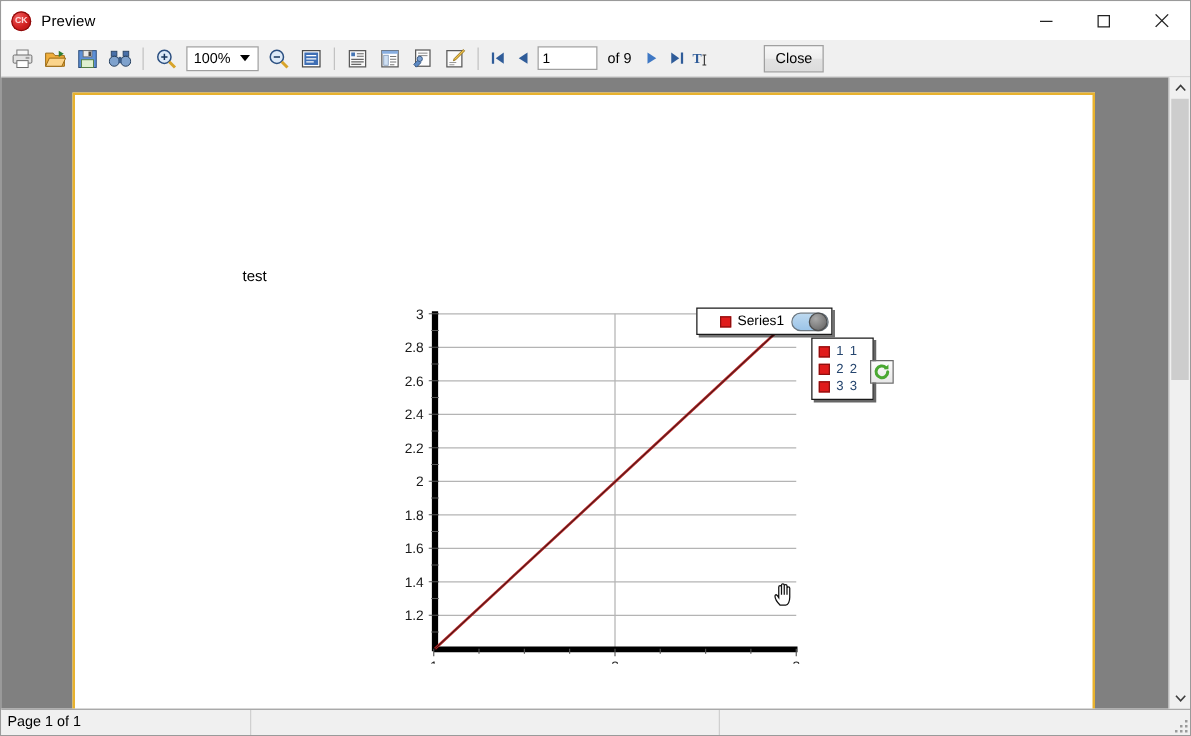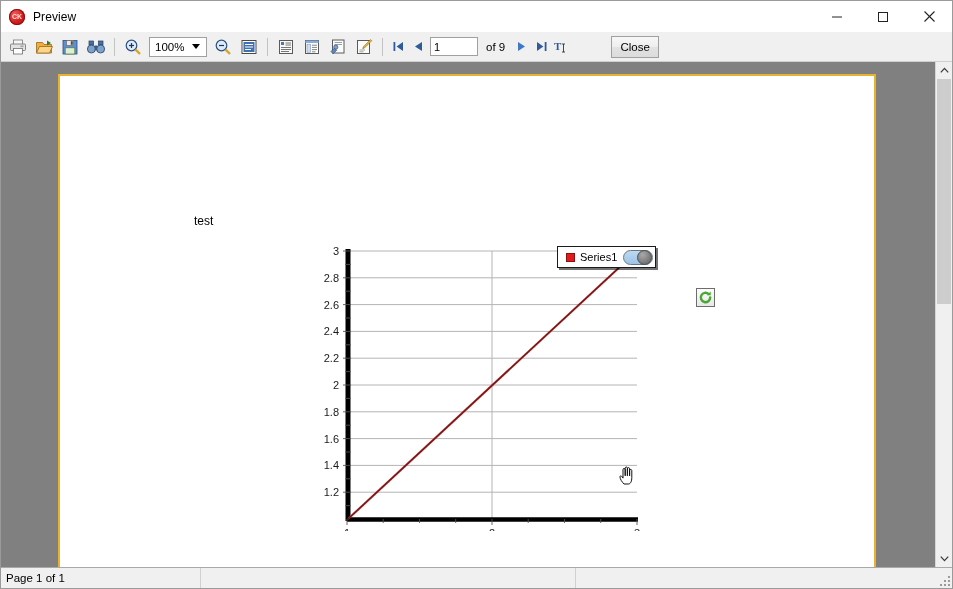--- a/index.html
+++ b/index.html
@@ -198,21 +198,21 @@
   .legend-box {
     position: absolute;
     left: 497px;
     top: 170px;
     height: 22px;
     background: #ffffff;
     border: 1.5px solid #1a1a1a;
     box-shadow: 2px 2px 0 0 rgba(0,0,0,0.55);
     display: flex;
     align-items: center;
-    padding: 0 2px 0 8px;
+    padding: 0 2px 0 18px;
     gap: 5px;
   }
   .legend-swatch {
     width: 9px; height: 9px;
     background: #e01b1b;
     border: 1px solid #8e0f0f;
     flex: 0 0 9px;
   }
   .legend-label {
     font-size: 11px;
@@ -625,20 +625,34 @@
         </div>
 
         <div class="legend-box">
           <span class="legend-swatch"></span>
           <span class="legend-label">Series1</span>
           <span class="toggle">
             <span class="knob"></span>
           </span>
         </div>
 
+        <div class="legend-list">
+          <div class="legend-list-row">
+            <span class="sw"></span>
+            <span class="txt">1 1</span>
+          </div>
+          <div class="legend-list-row">
+            <span class="sw"></span>
+            <span class="txt">2 2</span>
+          </div>
+          <div class="legend-list-row">
+            <span class="sw"></span>
+            <span class="txt">3 3</span>
+          </div>
+        </div>
 
         <div class="refresh-badge">
           <svg width="15" height="15" viewBox="0 0 16 16">
             <path d="M13 8a5 5 0 1 1-1.6-3.7" fill="none" stroke="#4aa832" stroke-width="2.6" stroke-linecap="round"></path>
             <path d="M13.6 1.6v4.1H9.5z" fill="#4aa832"></path>
           </svg>
         </div>
 
       </div>
     </div>

